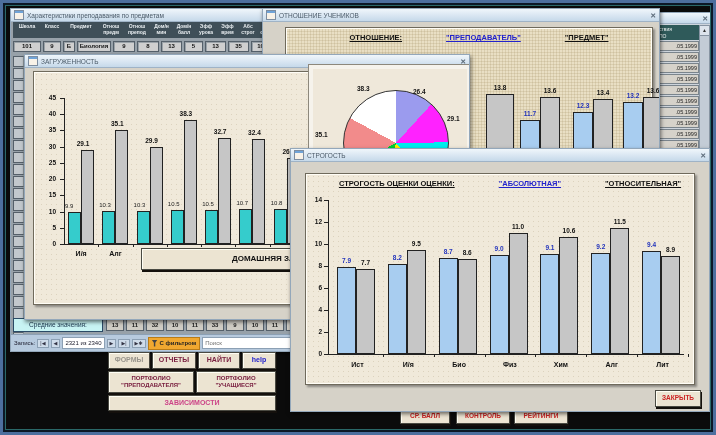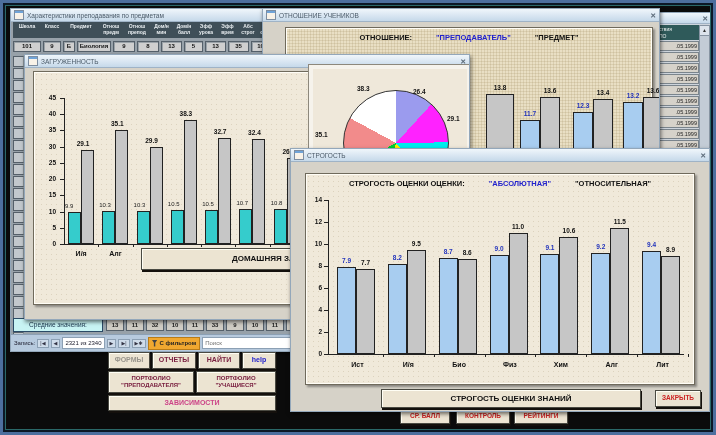--- a/index.html
+++ b/index.html
@@ -11,21 +11,21 @@
   .win{position:absolute;background:#d6d2c8;border:1px solid #93a7ba;box-shadow:1px 2px 4px rgba(0,0,0,.55);}
   .tbar{height:12px;background:linear-gradient(#f0f6fb,#c6d9ea);display:flex;align-items:center;
         padding:0 3px;gap:3px;font-size:6.5px;color:#4a5a68;border-bottom:1px solid #9fb3c6;white-space:nowrap;overflow:hidden;}
   .tbar .x{margin-left:auto;font-size:7px;color:#5d6c7a;font-weight:bold;line-height:1;cursor:default;flex:0 0 auto;}
   .wicon{width:8px;height:8px;flex:0 0 auto;border:1px solid #7d8da0;
          background:linear-gradient(180deg,#6fa3d8 0 2px,#f8f2e8 2px),linear-gradient(90deg,#e8964a 0 3px,#f8f2e8 0);}
   .panel{position:absolute;background:#f0e9da;border:1px solid #6f6a5c;
          box-shadow:inset 0 0 0 1px #fffdf6, 2px 2px 2px rgba(0,0,0,.35);
          background-image:radial-gradient(rgba(150,130,90,.22) .5px, transparent .6px);background-size:5px 5px;}
   .ctitle{position:absolute;left:0;right:0;top:5px;text-align:center;font-weight:bold;font-size:7.5px;color:#101010;white-space:nowrap;}
-  .ctitle span{margin:0 12px;}
+  .ctitle span{text-decoration:underline;margin:0 12px;padding-left:20px;}
   .blu{color:#2222cc;}
   .bar{position:absolute;border:1px solid #222;box-sizing:border-box;}
   .vlab{position:absolute;font-size:6.5px;font-weight:bold;color:#111;white-space:nowrap;text-align:center;}
   .vlab.blue{color:#2233bb;}
   .tealab{position:absolute;font-size:6px;color:#222;white-space:nowrap;}
   .xlab{position:absolute;font-size:7px;font-weight:bold;color:#111;text-align:center;}
   .ytick{position:absolute;font-size:6.5px;font-weight:bold;color:#111;text-align:right;width:16px;}
   .axv{position:absolute;width:1px;background:#222;}
   .axh{position:absolute;height:1px;background:#222;}
   .tick{position:absolute;background:#222;}
@@ -392,21 +392,20 @@
         <div class="vlab" style="left:300.2857142857143px;width:27px;top:43.5px;">11.5</div>
         <div class="xlab" style="left:280.2857142857143px;width:50.857142857142854px;top:187px;">Алг</div>
         <div class="tick" style="left:381.99999999999994px;top:180px;width:1px;height:3px;"></div>
         <div class="bar" style="left:336.1428571428571px;top:76.6px;width:19px;height:103.4px;background:#a8cdf0;"></div>
         <div class="bar" style="left:355.1428571428571px;top:82.1px;width:19px;height:97.9px;background:#c6c6c6;"></div>
         <div class="vlab blue" style="left:332.1428571428571px;width:27px;top:66.6px;">9.4</div>
         <div class="vlab" style="left:351.1428571428571px;width:27px;top:72.1px;">8.9</div>
         <div class="xlab" style="left:331.1428571428571px;width:50.857142857142854px;top:187px;">Лит</div>
       </div>
   </div>
-  <div class="btn big" style="left:90px;top:240px;width:258px;height:17px;">СТРОГОСТЬ ОЦЕНКИ ЗНАНИЙ</div>
   <div class="btn" style="left:364px;top:241px;width:44px;height:15px;color:#cc2222;font-size:6.5px;">ЗАКРЫТЬ</div>
 </div>
 
 <div class="btn toolbar-btn gray-txt" style="left:108px;top:352px;width:40px;height:15px;">ФОРМЫ</div>
 <div class="btn toolbar-btn" style="left:152px;top:352px;width:42px;height:15px;">ОТЧЕТЫ</div>
 <div class="btn toolbar-btn" style="left:198px;top:352px;width:40px;height:15px;">НАЙТИ</div>
 <div class="btn toolbar-btn help-txt" style="left:242px;top:352px;width:32px;height:15px;">help</div>
 <div class="btn toolbar-btn" style="left:108px;top:371px;width:84px;height:20px;font-size:6px;">
   <span>ПОРТФОЛИО</span>
   <span>"ПРЕПОДАВАТЕЛЯ"</span>

